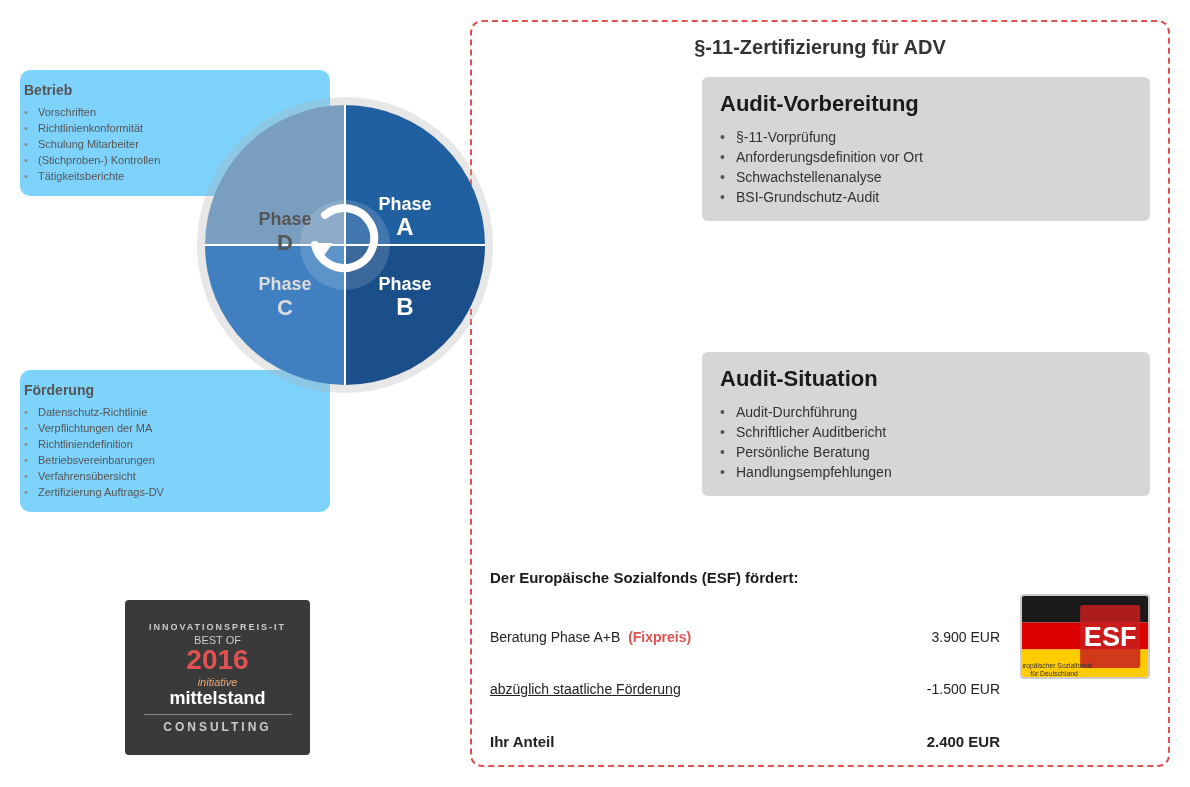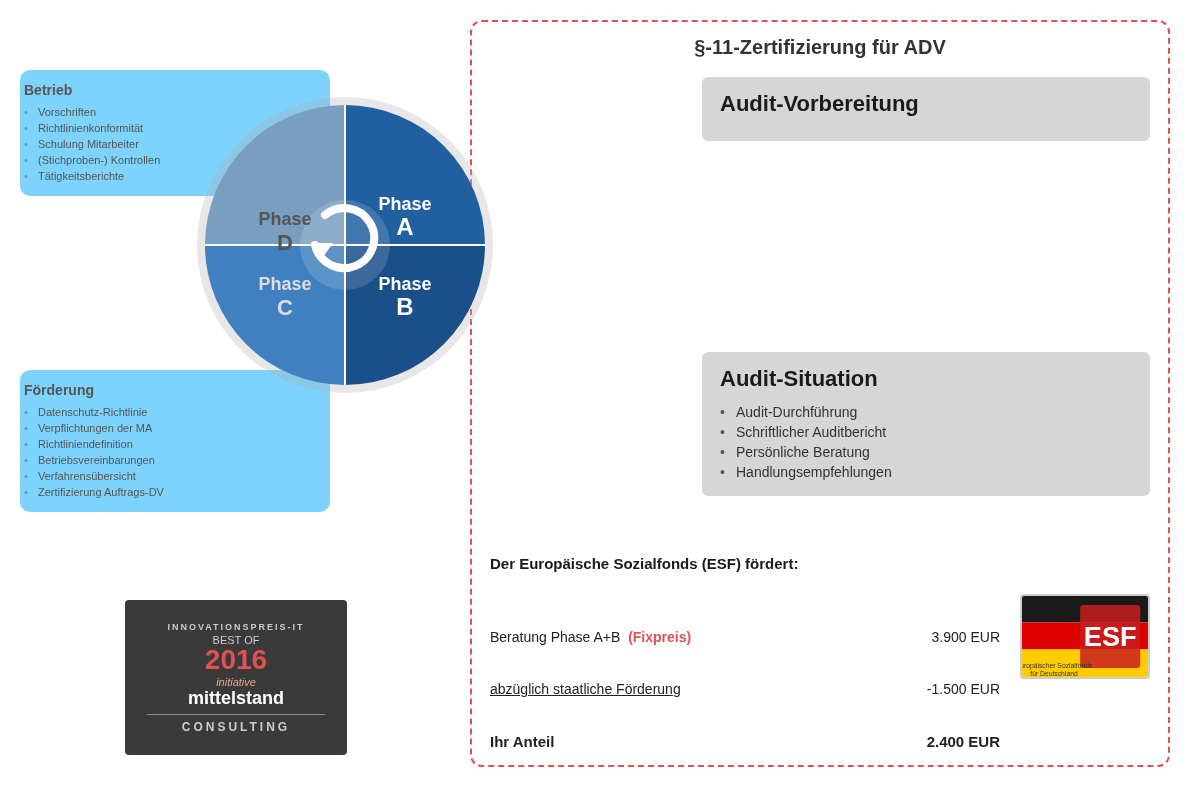--- a/index.html
+++ b/index.html
@@ -92,21 +92,21 @@
       position: absolute;
       bottom: 14px;
       left: 18px;
       right: 18px;
     }
 
     .bottom-info-title {
       font-size: 15px;
       font-weight: bold;
       color: #1a1a1a;
-      margin-bottom: 22px;
+      margin-bottom: 8px;
     }
 
     .pricing-table {
       display: flex;
       align-items: flex-start;
       gap: 20px;
     }
 
     .pricing-lines {
       flex: 1;
@@ -210,21 +210,21 @@
     .circle-svg {
       width: 300px;
       height: 300px;
     }
 
     
     .award-badge {
       position: absolute;
       left: 125px;
       top: 600px;
-      width: 222px;
+      width: 185px;
       height: 155px;
       background: #3a3a3a;
       border-radius: 4px;
       display: flex;
       flex-direction: column;
       align-items: center;
       justify-content: center;
     }
 
     .award-top-text {
@@ -280,20 +280,26 @@
 </head>
 <body>
 
 <div class="main-container">
 
   <div class="right-panel">
     <div class="right-panel-title">§-11-Zertifizierung für ADV</div>
 
     <div class="audit-box audit-box-top">
       <h2>Audit-Vorbereitung</h2>
+      <ul>
+        <li>§-11-Vorprüfung</li>
+        <li>Anforderungsdefinition vor Ort</li>
+        <li>Schwachstellenanalyse</li>
+        <li>BSI-Grundschutz-Audit</li>
+      </ul>
     </div>
 
     <div class="audit-box audit-box-bottom">
       <h2>Audit-Situation</h2>
       <ul>
         <li>Audit-Durchführung</li>
         <li>Schriftlicher Auditbericht</li>
         <li>Persönliche Beratung</li>
         <li>Handlungsempfehlungen</li>
       </ul>

